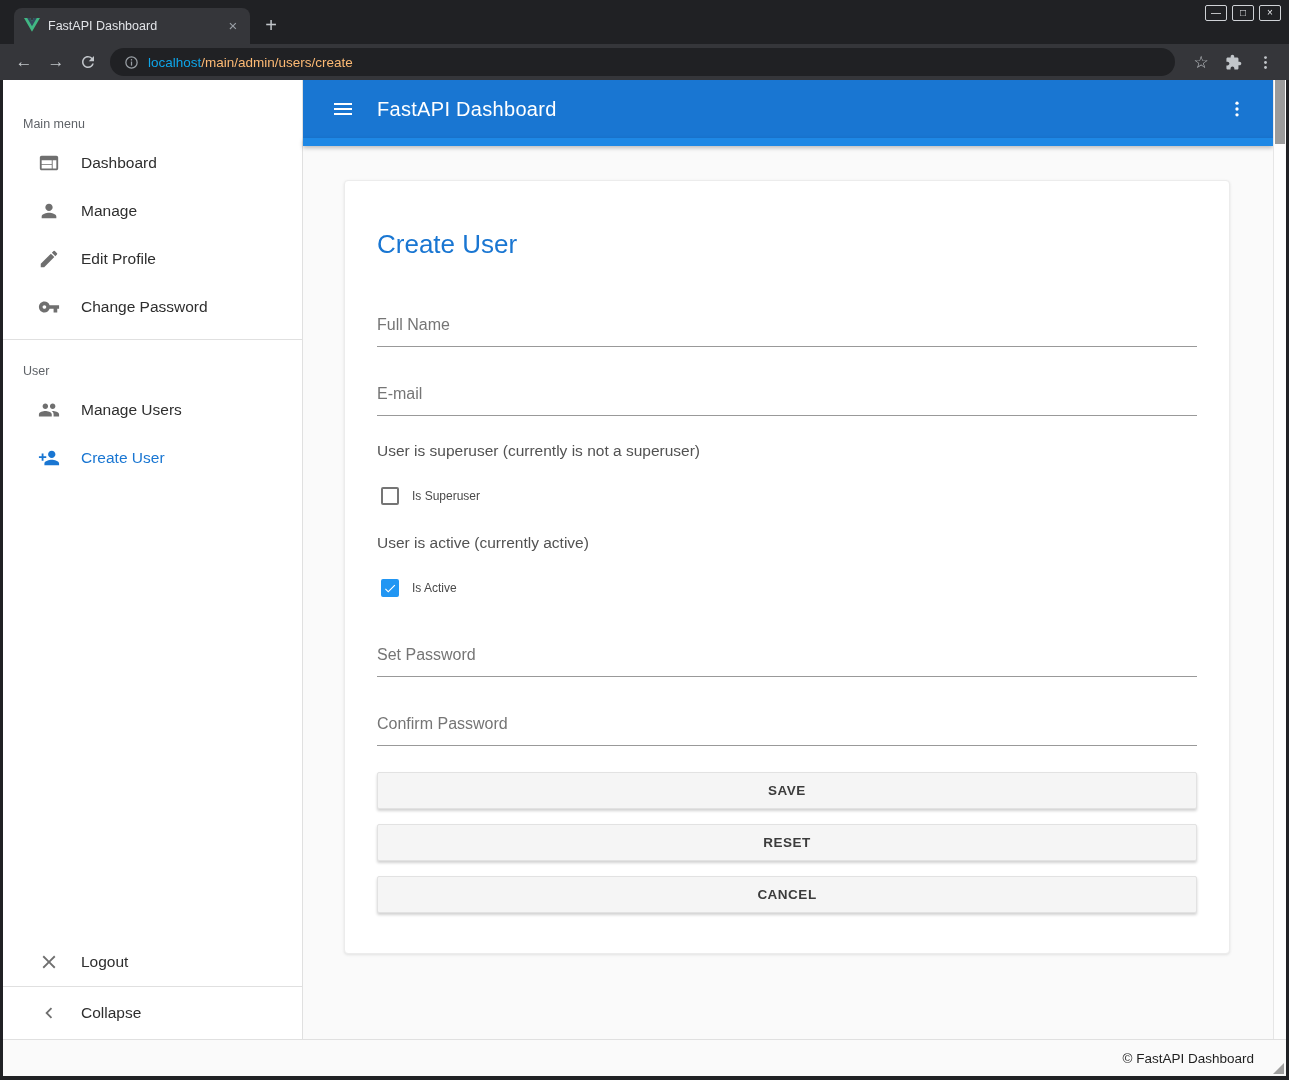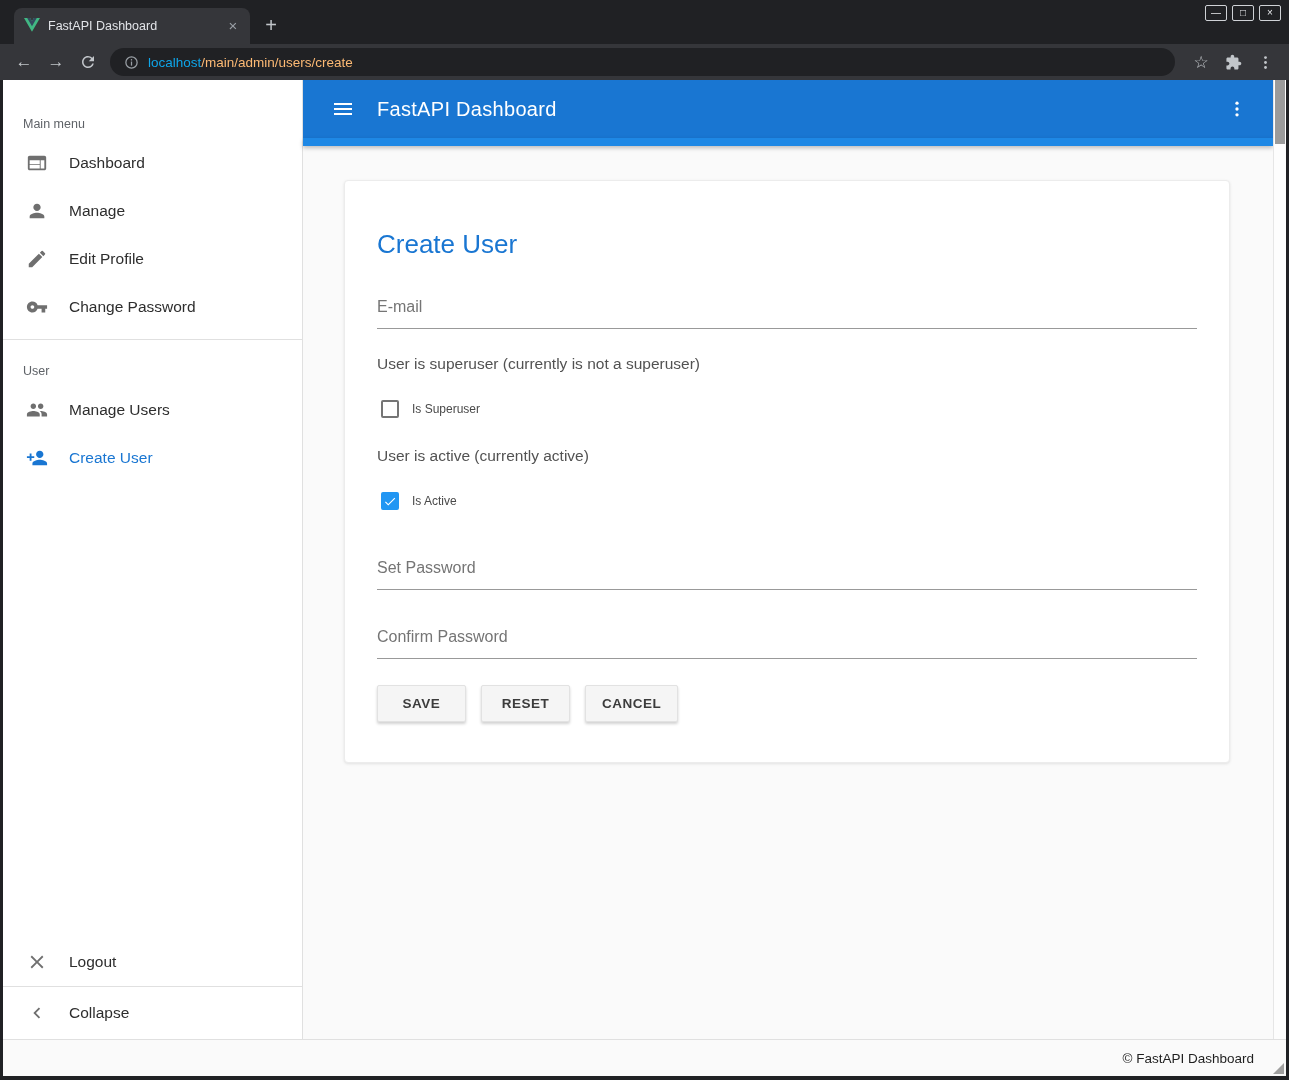--- a/index.html
+++ b/index.html
@@ -35,21 +35,21 @@
   
   .browser-body { position:absolute; top:80px; left:3px; right:3px; bottom:4px; background:#fff;
                   display:flex; flex-direction:column; }
   .content-row { flex:1; display:flex; min-height:0; }
 
   
   .sidebar { width:300px; flex:0 0 300px; background:#fff; border-right:1px solid #e0e0e0;
              display:flex; flex-direction:column; }
   .side-section { padding:37px 0 8px 20px; font-size:12.5px; color:#5f6368; }
   .side-section.admin { padding-top:16px; }
-  .side-item { height:48px; display:flex; align-items:center; padding-left:22px; gap:20px; cursor:pointer; }
+  .side-item { height:48px; display:flex; align-items:center; padding-left:34px; gap:20px; cursor:pointer; }
   .side-icon { width:24px; height:24px; color:#6f6f6f; display:flex; align-items:center; justify-content:center; }
   .side-icon svg { width:22px; height:22px; }
   .side-label { font-size:15.5px; color:#2e2e2e; }
   .side-item.active .side-icon, .side-item.active .side-label { color:#1976d2; }
   .divider { height:1px; background:#e0e0e0; margin:8px 0; }
   .side-spacer { flex:1; }
   .side-item.collapse { height:52px; }
 
   
   .main { flex:1; background:#fafafa; display:flex; flex-direction:column; min-width:0; }
@@ -72,21 +72,21 @@
   .field.first { margin-top:50px; }
   .field.gap { margin-top:40px; }
   .hint { margin-top:26px; font-size:15.5px; color:#525252; }
   .cb-row { display:flex; align-items:center; gap:13px; margin:24px 0 2px 4px; height:24px; cursor:pointer; }
   .cb { width:18px; height:18px; border:2px solid #757575; border-radius:2px; background:#fff;
         display:flex; align-items:center; justify-content:center; }
   .cb svg { display:none; width:15px; height:15px; color:#fff; }
   .cb.checked { border-color:#2196f3; background:#2196f3; }
   .cb.checked svg { display:block; }
   .cb-label { font-size:12px; color:#4a4a4a; }
-  .btn-row { display:flex; gap:15px; margin-top:26px; }
+  .btn-row { display:flex; gap:15px; margin-top:26px;flex-direction:column; }
   .btn { background:#f5f5f5; border:1px solid #e2e2e2; border-radius:2px; min-width:89px; padding:10px 16px;
          font-size:13.5px; font-weight:bold; letter-spacing:0.5px; color:#3c3c3c; font-family:inherit;
          box-shadow:0 2px 3px rgba(0,0,0,0.18); cursor:pointer; }
 
   
   .scroll { width:13px; flex:0 0 13px; background:#fdfdfd; border-left:1px solid #e6e6e6; position:relative; }
   .scroll-thumb { position:absolute; top:0; left:1px; right:1px; height:64px; background:#9b9b9b; }
 
   
   .footer { height:37px; background:#fafafa; border-top:1px solid #e0e0e0; display:flex;
@@ -246,20 +246,21 @@
                 <circle cx="12" cy="19" r="2"></circle>
               </svg>
           </span>
         </div>
         <div class="appbar-ext"></div>
 
         <div class="page">
           <div class="card">
             <h1>Create User</h1>
 
+            <input class="field first" type="text" placeholder="Full Name" style="">
             <input class="field" type="text" placeholder="E-mail" style="">
 
             <p class="hint">User is superuser (currently is not a superuser)</p>
             <div class="cb-row">
               <span class="cb">
                 
               </span>
               <span class="cb-label">Is Superuser</span>
             </div>
 

